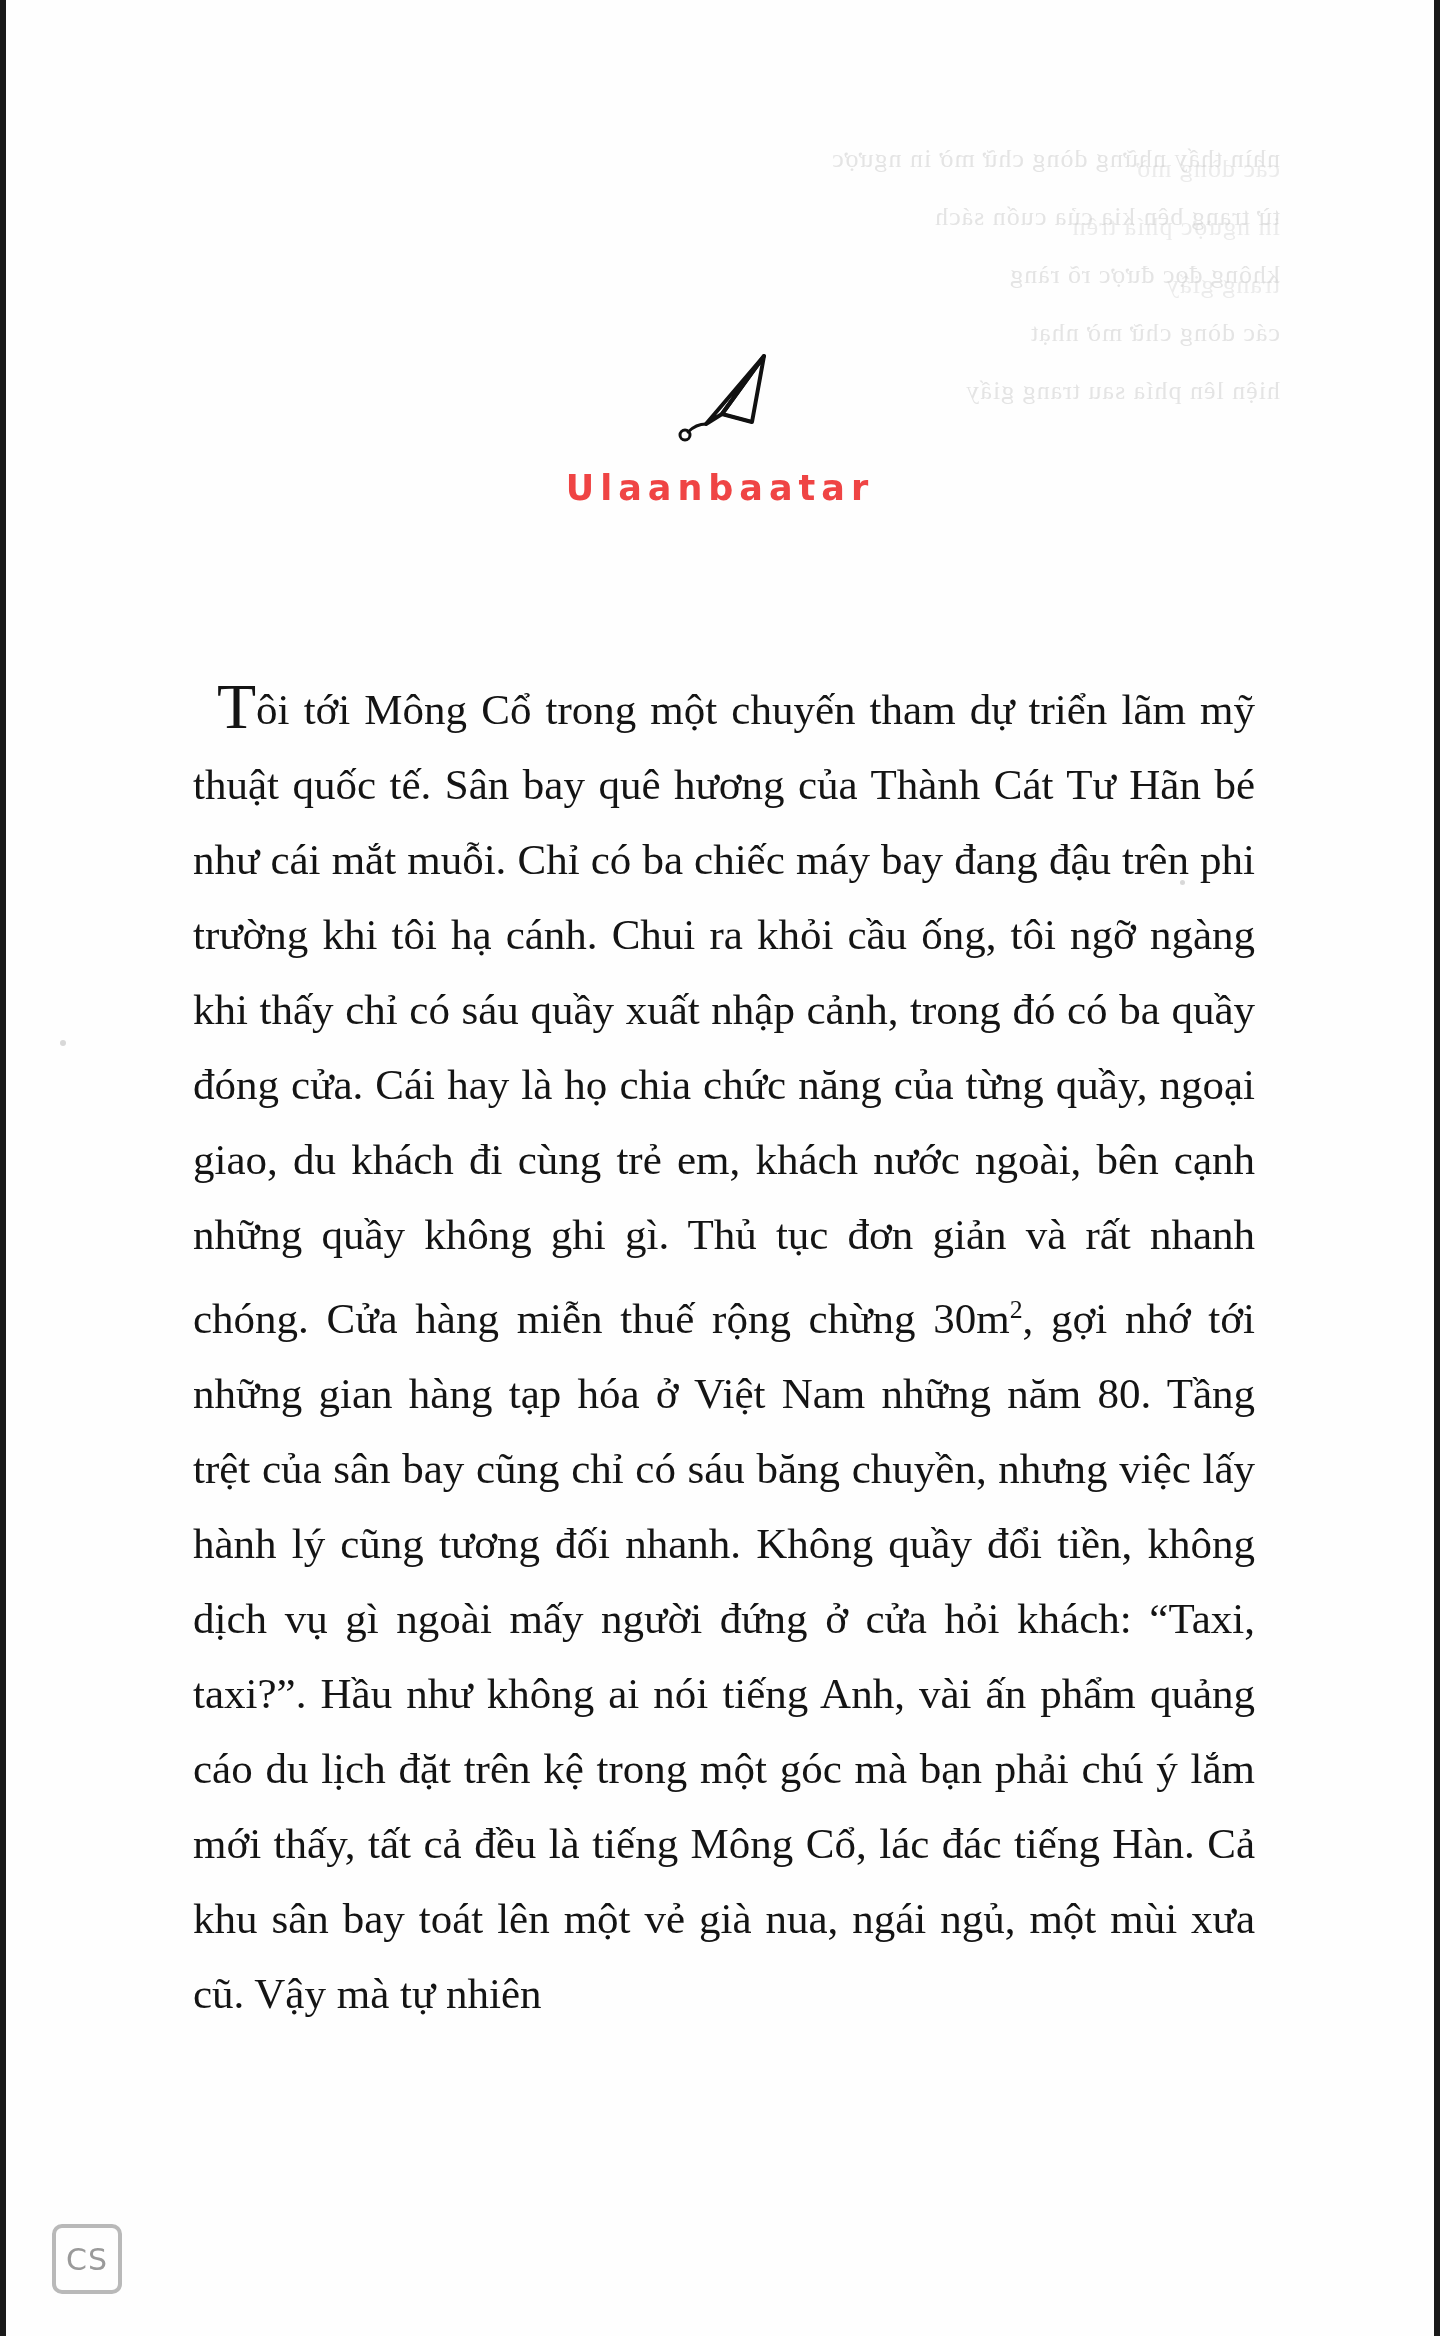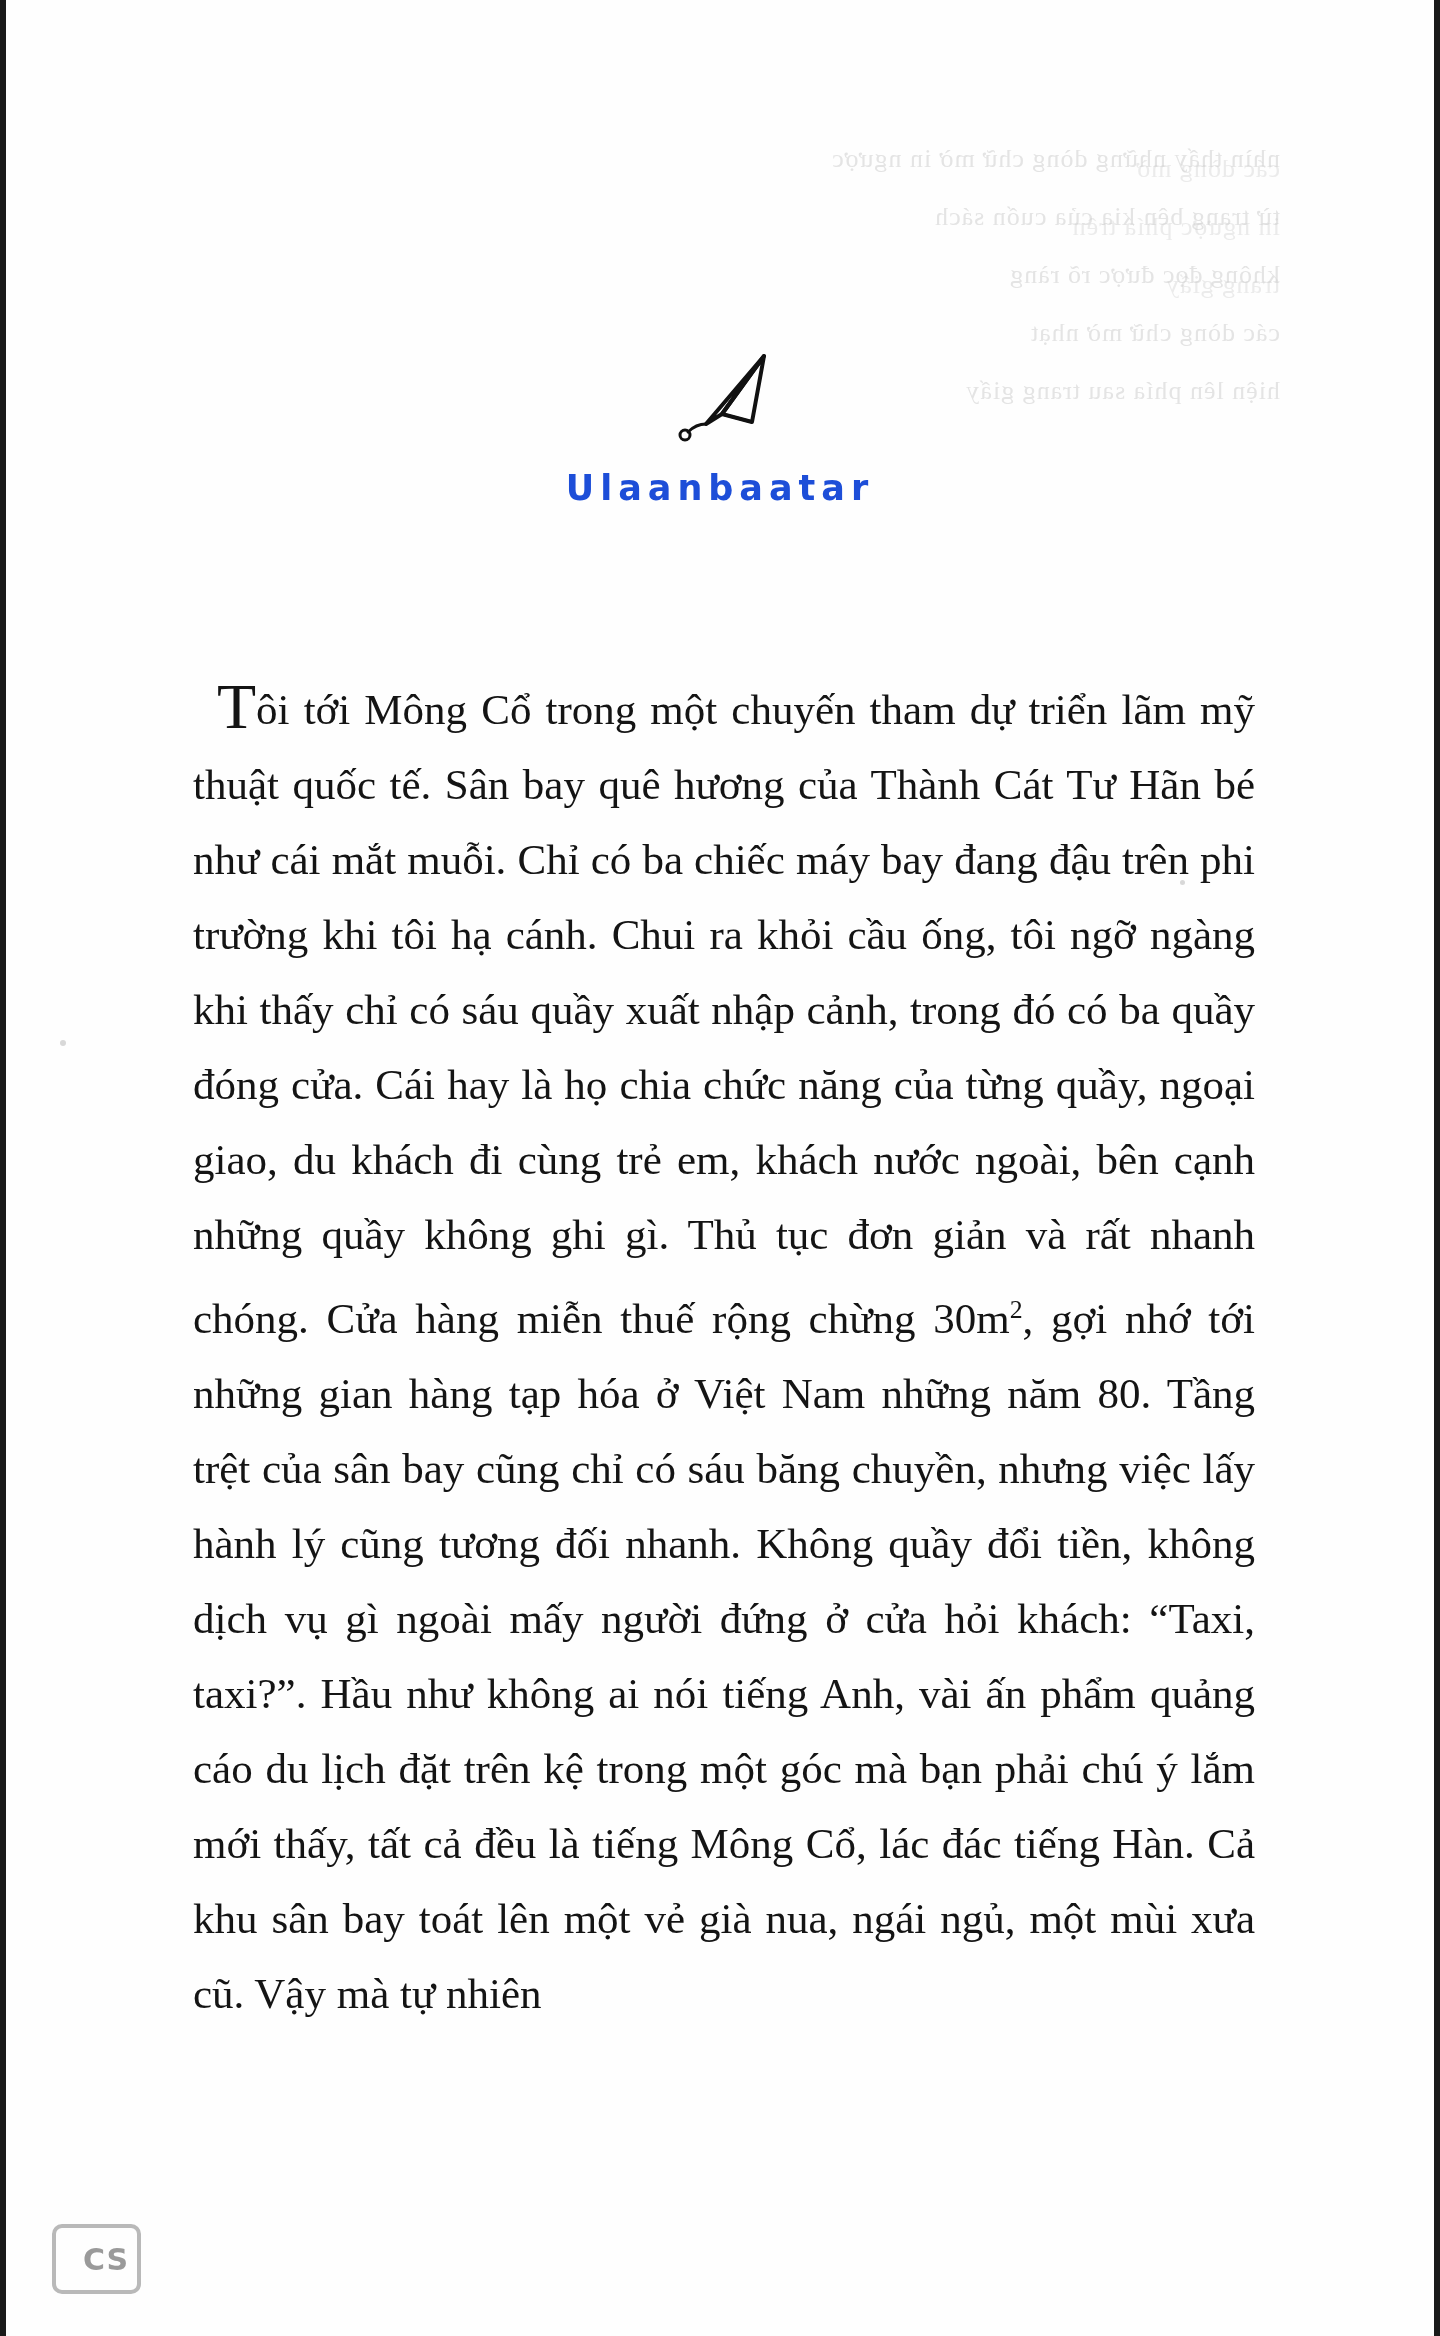--- a/index.html
+++ b/index.html
@@ -67,21 +67,21 @@
     display: block;
     margin: 0 auto 18px auto;
     width: 120px;
     height: 110px;
   }
   .chapter-title {
     font-family: "DejaVu Sans", sans-serif;
     font-weight: bold;
     font-size: 35px;
     letter-spacing: 6px;
-    color: #1d4ed8;
+    color: #ef4444;
   }
 
   
   .body-text {
     position: absolute;
     left: 193px;
     right: 185px;
     top: 672px;
     font-size: 43px;
     line-height: 75px;
@@ -107,27 +107,26 @@
     align-items: center;
     gap: 22px;
   }
   .cs-badge {
     width: 62px;
     height: 62px;
     border: 4px solid #b9b9b9;
     border-radius: 10px;
     color: #9a9a9a;
     font-family: "DejaVu Sans", sans-serif;
-    font-weight: bold;
+    font-weight: normal;
     font-size: 30px;
     display: flex;
     align-items: center;
     justify-content: center;
     letter-spacing: 1px;
-    padding-left: 19px;
   }
   .cs-text {
     color: #b0b0b0;
     font-family: "Liberation Sans", sans-serif;
     font-size: 44px;
     letter-spacing: .5px;
   }
 
   
   .speck {

